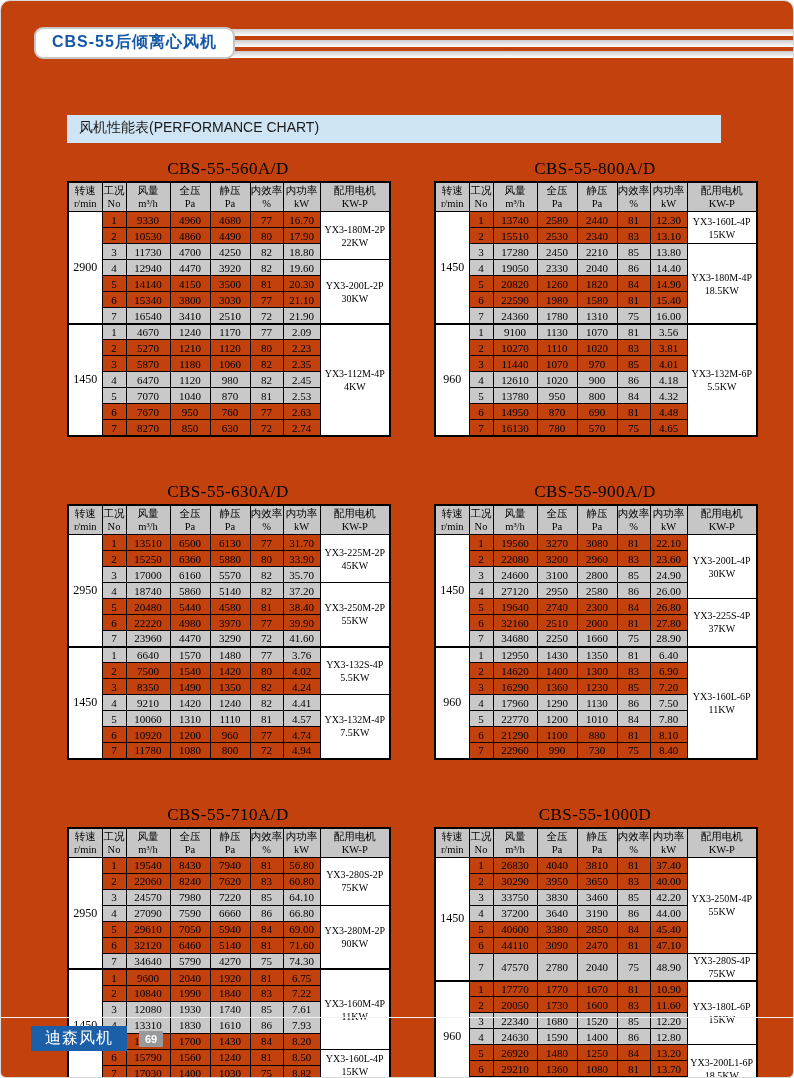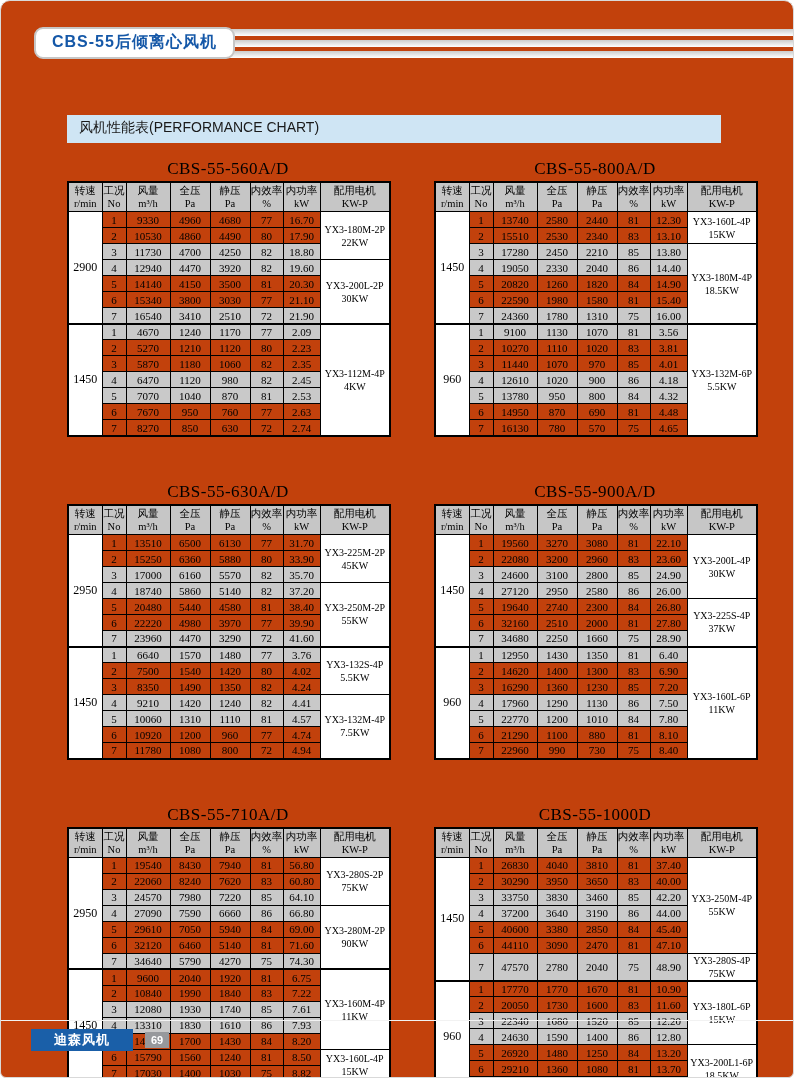--- a/index.html
+++ b/index.html
@@ -45,22 +45,22 @@
   table.perf th, table.perf td { border:1px solid #000; text-align:center; vertical-align:middle; }
   table.perf thead th { background:#c6c6c6; height:21px; font-weight:normal; font-size:10.5px; line-height:1.25; padding:1px 0; }
   table.perf tbody td { height:16px; font-size:11px; padding:0; }
   table.perf td.speed { font-size:12px; background:#fff; }
   table.perf td.motor { font-size:10px; line-height:1.3; background:#fff; white-space:nowrap; }
   table.perf tr.shaded td.d { background:#c9c9c9; }
   table.perf tr.section-start td { border-top:2px solid #000; }
   
   .footer { position:absolute; left:0; right:0; bottom:26px; padding:8px 0 0 30px;
             border-top:1px solid #f2f2f2; display:flex; align-items:center; }
-  .brand-badge { background:#1a5fa8; color:#fff; font-size:13px; font-weight:bold;
-                 padding:2px 23px; letter-spacing:1px; }
+  .brand-badge { background:#1a5fa8; color:#fff; font-size:16px; font-weight:normal;
+                 padding:2px 14px; letter-spacing:1px; }
   .page-badge  { background:#97999c; color:#fff; font-size:11px; font-weight:bold;
                  padding:2px 6px; margin-left:12px; }
   .disclaimer  { margin-left:12px; font-size:11px; font-weight:bold; color:#111; letter-spacing:1px; }
 </style>
 </head>
 <body>
 
 <div class="page">
   <div class="header">
     <div class="stripe s1"></div>

